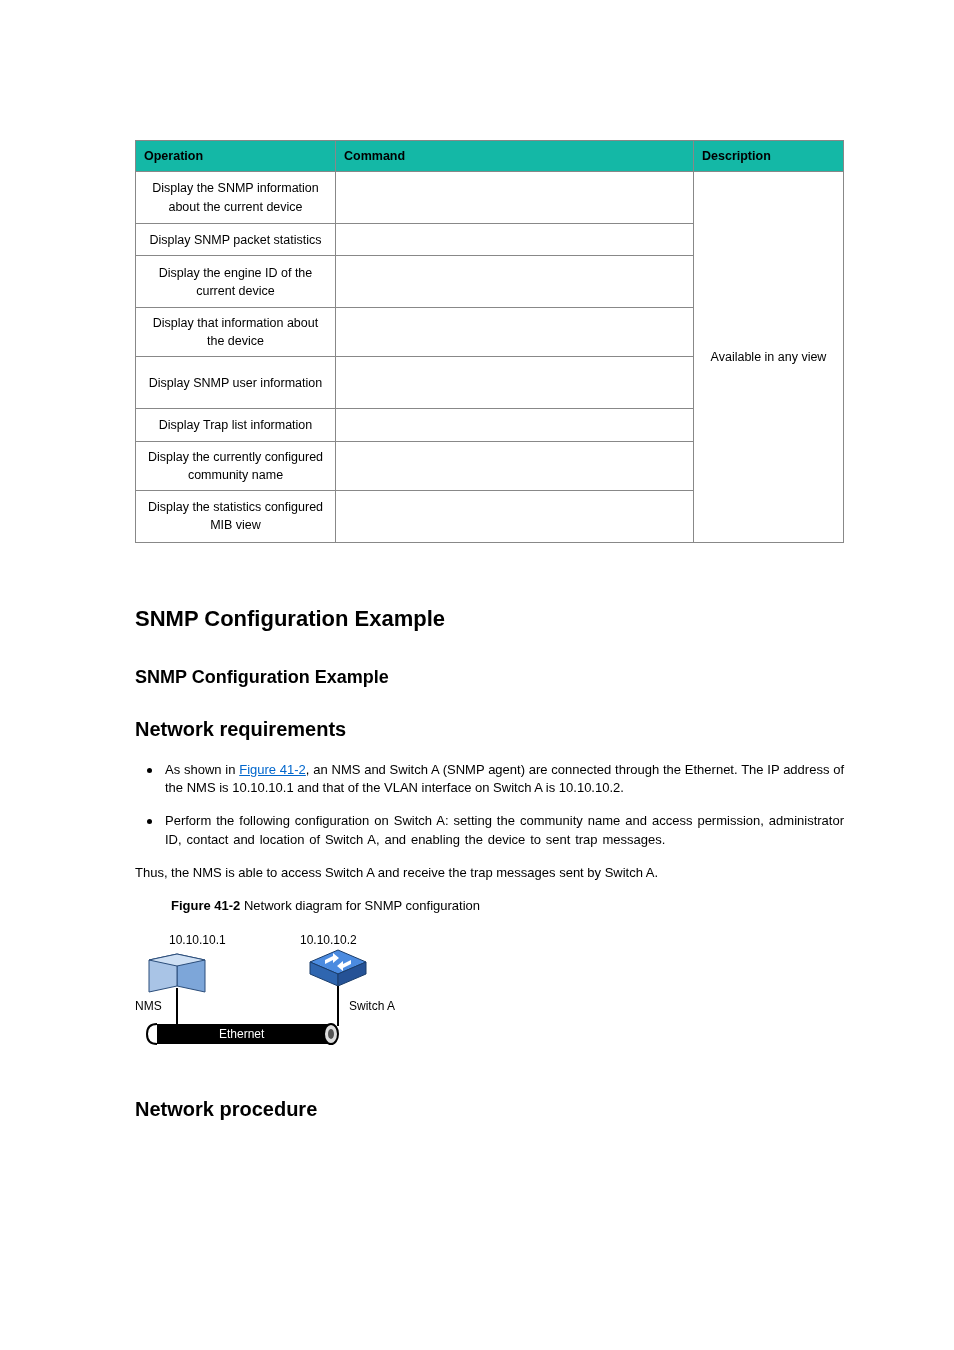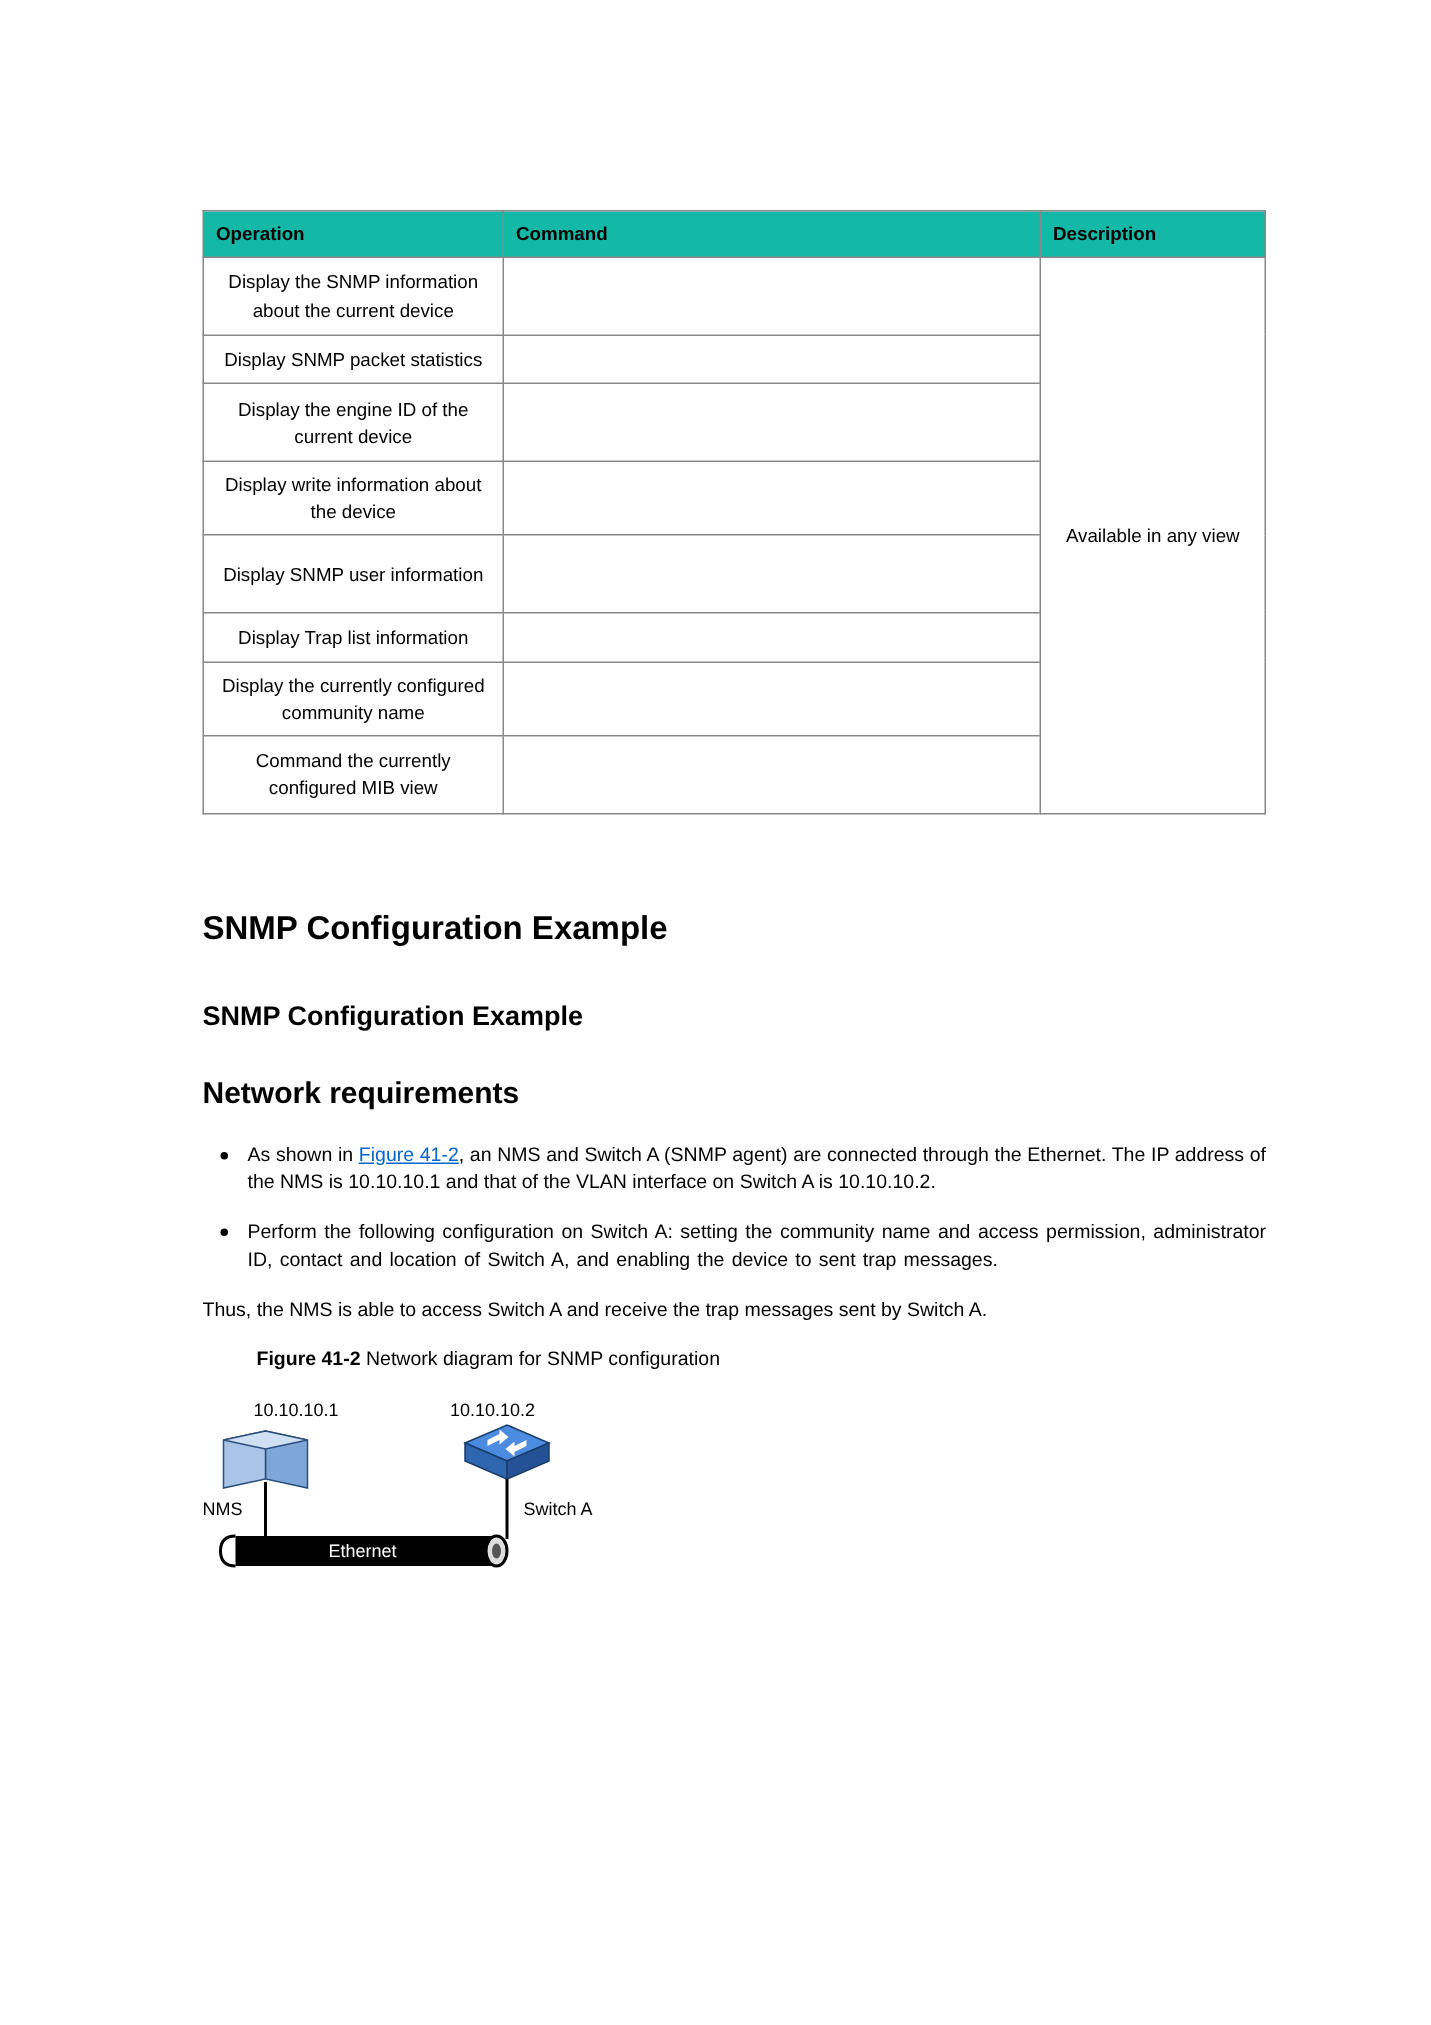--- a/index.html
+++ b/index.html
@@ -132,37 +132,37 @@
       </tr>
       <tr>
         <td>Display SNMP packet statistics</td>
         <td><span class="whitecmd">display snmp-agent statistics</span></td>
       </tr>
       <tr>
         <td>Display the engine ID of the current device</td>
         <td><span class="whitecmd">display snmp-agent { local-engineid | remote-engineid }</span></td>
       </tr>
       <tr>
-        <td>Display write information about the device</td>
+        <td>Display that information about the device</td>
         <td><span class="whitecmd">display snmp-agent group [ group-name ]</span></td>
       </tr>
       <tr>
         <td>Display SNMP user information</td>
         <td><span class="whitecmd">display snmp-agent usm-user [ engineid engineid | username user-name | group group-name ]</span></td>
       </tr>
       <tr>
         <td>Display Trap list information</td>
         <td><span class="whitecmd">display snmp-agent trap-list</span></td>
       </tr>
       <tr>
         <td>Display the currently configured community name</td>
         <td><span class="whitecmd">display snmp-agent community [ read | write ]</span></td>
       </tr>
       <tr>
-        <td>Command the currently configured MIB view</td>
+        <td>Display the statistics configured MIB view</td>
         <td><span class="whitecmd">display snmp-agent mib-view [ exclude | include | viewname view-name ]</span></td>
       </tr>
     </tbody>
   </table>
 
   <h1 class="sec">SNMP Configuration Example</h1>
   <h2 class="sec">SNMP Configuration Example</h2>
   <h3 class="sec">Network requirements</h3>
 
   <ul class="bullets">
@@ -207,14 +207,15 @@
       <g>
         <path d="M22 94 q-10 0 -10 10 q0 10 10 10" fill="none" stroke="#000" stroke-width="2"></path>
         <rect x="22" y="94" width="174" height="20" fill="#000"></rect>
         <ellipse cx="196" cy="104" rx="7" ry="10" fill="#ddd" stroke="#000" stroke-width="2"></ellipse>
         <ellipse cx="196" cy="104" rx="3" ry="5" fill="#555"></ellipse>
         <text x="84" y="108" class="dwhite">Ethernet</text>
       </g>
     </svg>
   </div>
 
+  <h3 class="sec">Network procedure</h3>
 
 </div>
 
 </body></html>

